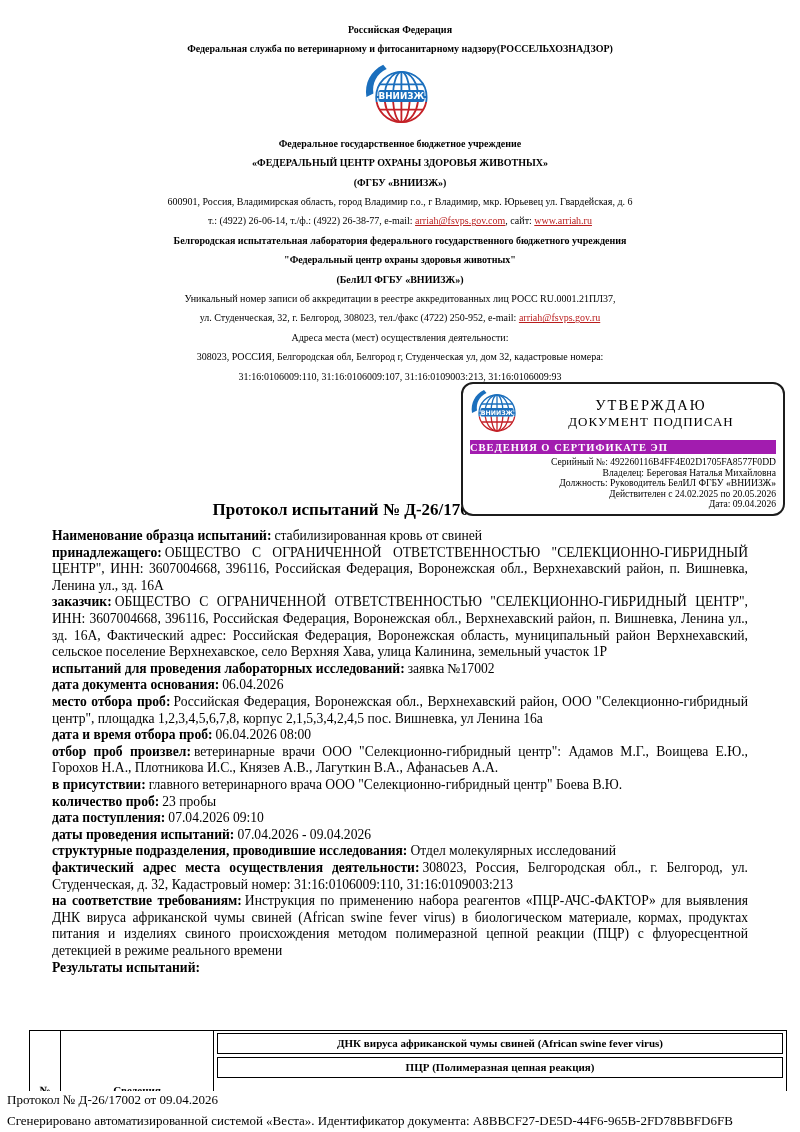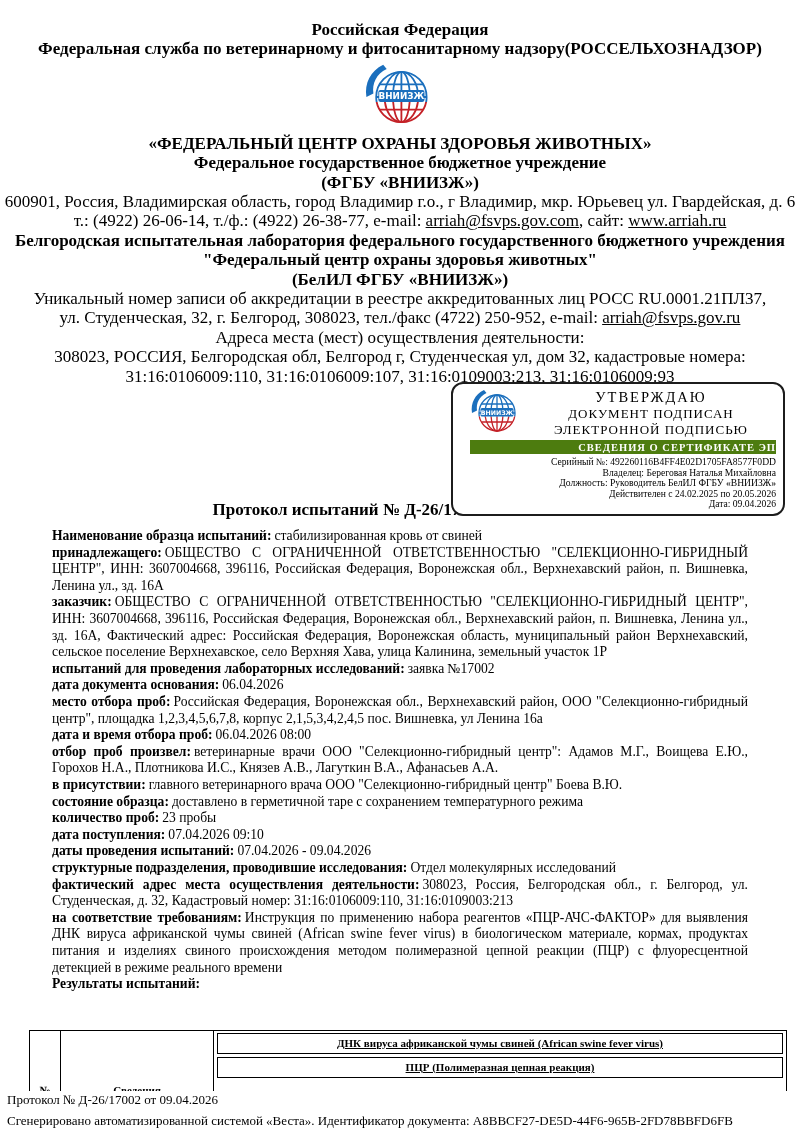--- a/index.html
+++ b/index.html
@@ -4,37 +4,37 @@
 <style>
   html,body { margin:0; padding:0; background:#888; }
   .page {
     position:relative; width:800px; height:1132px; margin:0 auto;
     background:#ffffff; color:#000; overflow:hidden;
     font-family:"Liberation Serif","DejaVu Serif",serif;
   }
   .bold { font-weight:bold; }
 
   
-  .header { text-align:center; padding-top:20px; font-size:17px; line-height:19.4px; }
+  .header { text-align:center; padding-top:20px; font-size:10px; line-height:19.4px; }
   .logo { display:block; margin:3px auto 2px auto; }
-  a.link { color:#000000; text-decoration:underline; cursor:pointer;text-align:center; }
+  a.link { color:#b91c1c; text-decoration:underline; cursor:pointer;text-align:center; }
 
   
   .stamp-zone { position:relative; height:112px; }
   .stamp {
     position:absolute; top:-4px; right:15px; width:306px;
-    border:2.5px solid #1c1c1c; border-radius:12px; background:#fff; padding:4px 7px 4px 17px;
+    border:2.5px solid #1c1c1c; border-radius:12px; background:#fff; padding:4px 7px 4px 7px;
   }
   .stamp-top { display:flex; align-items:center; }
   .stamp-logo { flex:0 0 auto; margin-right:4px; }
   .stamp-right { flex:1; text-align:center; }
   .stamp-approve { font-size:14.5px; letter-spacing:2px; line-height:17px; }
   .stamp-signed { font-size:13px; letter-spacing:1px; line-height:15.5px; }
   .stamp-bar {
-    background:#4d7c0f; color:#fff; text-align:right;
+    background:#a21caf; color:#fff; text-align:left;
     font-size:10.5px; letter-spacing:1px; padding:1.5px 0; margin:2px 0 3px 0; font-weight:bold;
   }
   .stamp-info { font-size:9.6px; line-height:10.6px; text-align:right; }
 
   
   .title { text-align:center; font-size:17px; font-weight:bold; margin:2px 0 8px 0; }
 
   
   .body { margin:0 52px; font-size:13.6px; line-height:16.6px; text-align:justify; }
   .field { margin:0; }
@@ -43,21 +43,21 @@
   
   .rtable {
     position:absolute; top:1030px; left:29px; width:757px; height:62px;
     border-top:1.5px solid #000; border-left:1.5px solid #000;
     display:flex; overflow:hidden;
   }
   .col { border-right:1.5px solid #000; position:relative; box-sizing:border-box; }
   .c1 { width:31px; }
   .c2 { width:147px; }
   .c3 { width:153px; }
-  .c4 { flex:1; padding:0 3px;text-decoration:underline; }
+  .c4 { flex:1; padding:0 3px; }
   .col-label {
     position:absolute; bottom:-3px; left:0; width:100%;
     text-align:center; font-weight:bold; font-size:11px; line-height:12px;
   }
   .res-box {
     border:1.5px solid #000; text-align:center; font-weight:bold;
     font-size:11px; line-height:13px; padding:3px 2px;
   }
   .res-box.first { margin-top:2px; }
   .res-box.second { margin-top:3px; }
@@ -102,22 +102,22 @@
       </g>
     </defs>
   </svg>
 
   <div class="header">
     <div class="bold">Российская Федерация</div>
     <div class="bold">Федеральная служба по ветеринарному и фитосанитарному надзору(РОССЕЛЬХОЗНАДЗОР)</div>
     <svg class="logo" viewBox="0 0 104 100" width="82" height="70" xmlns="http://www.w3.org/2000/svg" xmlns:xlink="http://www.w3.org/1999/xlink">
         <use xlink:href="#globe" href="#globe"></use>
       </svg>
+    <div class="bold">Федеральное государственное бюджетное учреждение</div>
     <div class="bold">«ФЕДЕРАЛЬНЫЙ ЦЕНТР ОХРАНЫ ЗДОРОВЬЯ ЖИВОТНЫХ»</div>
-    <div class="bold">Федеральное государственное бюджетное учреждение</div>
     <div class="bold">(ФГБУ «ВНИИЗЖ»)</div>
     <div>600901, Россия, Владимирская область, город Владимир г.о., г Владимир, мкр. Юрьевец ул. Гвардейская, д. 6</div>
     <div>
       <span>т.: (4922) 26-06-14, т./ф.: (4922) 26-38-77, e-mail: </span><a class="link">arriah@fsvps.gov.com</a><span>, сайт: </span><a class="link">www.arriah.ru</a>
     </div>
     <div class="bold">Белгородская испытательная лаборатория федерального государственного бюджетного учреждения</div>
     <div class="bold">"Федеральный центр охраны здоровья животных"</div>
     <div class="bold">(БелИЛ ФГБУ «ВНИИЗЖ»)</div>
     <div>Уникальный номер записи об аккредитации в реестре аккредитованных лиц РОСС RU.0001.21ПЛ37,</div>
     <div>
@@ -130,21 +130,20 @@
 
   <div class="stamp-zone">
     <div class="stamp">
       <div class="stamp-top">
         <svg class="stamp-logo" viewBox="0 0 104 100" width="52" height="50" xmlns="http://www.w3.org/2000/svg" xmlns:xlink="http://www.w3.org/1999/xlink">
             <use xlink:href="#globe" href="#globe"></use>
           </svg>
         <div class="stamp-right">
           <div class="stamp-approve">УТВЕРЖДАЮ</div>
           <div class="stamp-signed">ДОКУМЕНТ ПОДПИСАН</div>
-          <div class="stamp-signed">ЭЛЕКТРОННОЙ ПОДПИСЬЮ</div>
         </div>
       </div>
       <div class="stamp-bar">СВЕДЕНИЯ О СЕРТИФИКАТЕ ЭП</div>
       <div class="stamp-info">
         <div>Серийный №: 492260116B4FF4E02D1705FA8577F0DD</div>
         <div>Владелец: Береговая Наталья Михайловна</div>
         <div>Должность: Руководитель БелИЛ ФГБУ «ВНИИЗЖ»</div>
         <div>Действителен с 24.02.2025 по 20.05.2026</div>
         <div>Дата: 09.04.2026</div>
       </div>
@@ -156,21 +155,20 @@
   <div class="body">
     <p class="field"><b>Наименование образца испытаний:</b><span>стабилизированная кровь от свиней</span></p>
     <p class="field"><b>принадлежащего:</b><span>ОБЩЕСТВО С ОГРАНИЧЕННОЙ ОТВЕТСТВЕННОСТЬЮ "СЕЛЕКЦИОННО-ГИБРИДНЫЙ ЦЕНТР", ИНН: 3607004668, 396116, Российская Федерация, Воронежская обл., Верхнехавский район, п. Вишневка, Ленина ул., зд. 16А</span></p>
     <p class="field"><b>заказчик:</b><span>ОБЩЕСТВО С ОГРАНИЧЕННОЙ ОТВЕТСТВЕННОСТЬЮ "СЕЛЕКЦИОННО-ГИБРИДНЫЙ ЦЕНТР", ИНН: 3607004668, 396116, Российская Федерация, Воронежская обл., Верхнехавский район, п. Вишневка, Ленина ул., зд. 16А, Фактический адрес: Российская Федерация, Воронежская область, муниципальный район Верхнехавский, сельское поселение Верхнехавское, село Верхняя Хава, улица Калинина, земельный участок 1Р</span></p>
     <p class="field"><b>испытаний для проведения лабораторных исследований:</b><span>заявка №17002</span></p>
     <p class="field"><b>дата документа основания:</b><span>06.04.2026</span></p>
     <p class="field"><b>место отбора проб:</b><span>Российская Федерация, Воронежская обл., Верхнехавский район, ООО "Селекционно-гибридный центр", площадка 1,2,3,4,5,6,7,8, корпус 2,1,5,3,4,2,4,5 пос. Вишневка, ул Ленина 16а</span></p>
     <p class="field"><b>дата и время отбора проб:</b><span>06.04.2026 08:00</span></p>
     <p class="field"><b>отбор проб произвел:</b><span>ветеринарные врачи ООО "Селекционно-гибридный центр": Адамов М.Г., Воищева Е.Ю., Горохов Н.А., Плотникова И.С., Князев А.В., Лагуткин В.А., Афанасьев А.А.</span></p>
     <p class="field"><b>в присутствии:</b><span>главного ветеринарного врача ООО "Селекционно-гибридный центр" Боева В.Ю.</span></p>
-    <p class="field"><b>состояние образца:</b><span>доставлено в герметичной таре с сохранением температурного режима</span></p>
     <p class="field"><b>количество проб:</b><span>23 пробы</span></p>
     <p class="field"><b>дата поступления:</b><span>07.04.2026 09:10</span></p>
     <p class="field"><b>даты проведения испытаний:</b><span>07.04.2026 - 09.04.2026</span></p>
     <p class="field"><b>структурные подразделения, проводившие исследования:</b><span>Отдел молекулярных исследований</span></p>
     <p class="field"><b>фактический адрес места осуществления деятельности:</b><span>308023, Россия, Белгородская обл., г. Белгород, ул. Студенческая, д. 32, Кадастровый номер: 31:16:0106009:110, 31:16:0109003:213</span></p>
     <p class="field"><b>на соответствие требованиям:</b><span>Инструкция по применению набора реагентов «ПЦР-АЧС-ФАКТОР» для выявления ДНК вируса африканской чумы свиней (African swine fever virus) в биологическом материале, кормах, продуктах питания и изделиях свиного происхождения методом полимеразной цепной реакции (ПЦР) с флуоресцентной детекцией в режиме реального времени</span></p>
     <p class="field bold">Результаты испытаний:</p>
   </div>
 
   <div class="rtable">

